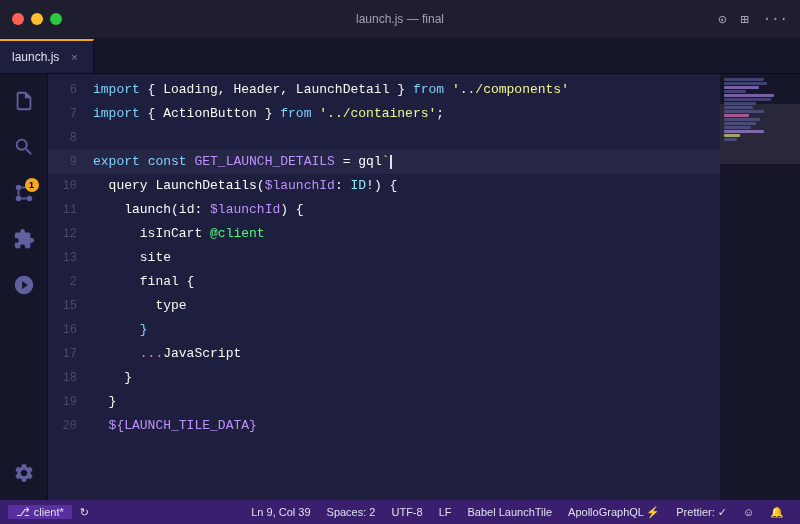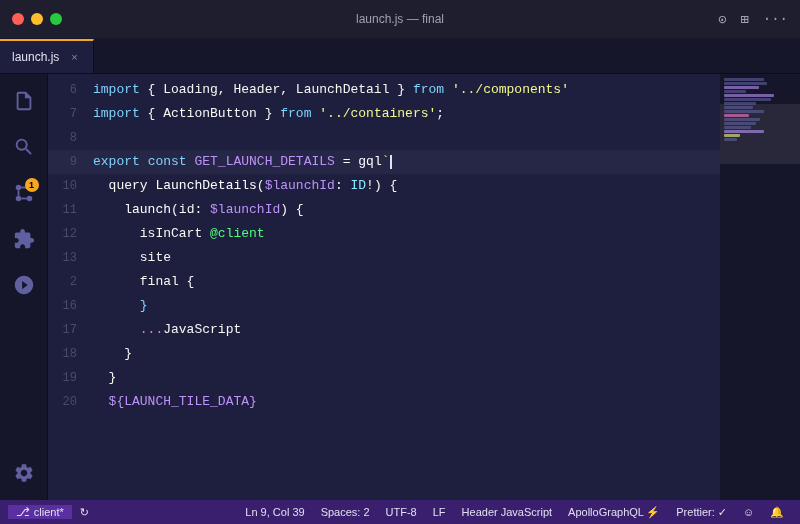--- a/index.html
+++ b/index.html
@@ -375,20 +375,24 @@
         <div class="code-line">
           <span class="line-number">13</span>
           <span class="line-content"><span class="plain">      site</span></span>
         </div>
 
         <div class="code-line">
           <span class="line-number">2</span>
           <span class="line-content"><span class="plain">      final {</span></span>
         </div>
 
+        <div class="code-line">
+          <span class="line-number">15</span>
+          <span class="line-content"><span class="plain">        type</span></span>
+        </div>
 
         <div class="code-line">
           <span class="line-number">16</span>
           <span class="line-content"><span class="kw">      }</span></span>
         </div>
 
         <div class="code-line">
           <span class="line-number">17</span>
           <span class="line-content"><span class="spread">      ...</span><span class="plain">JavaScript</span></span>
         </div>
@@ -455,21 +459,21 @@
     <div class="status-item">
       <span>Spaces: 2</span>
     </div>
     <div class="status-item">
       <span>UTF-8</span>
     </div>
     <div class="status-item">
       <span>LF</span>
     </div>
     <div class="status-item">
-      <span>Header JavaScript</span>
+      <span>Babel LaunchTile</span>
     </div>
     <div class="status-item">
       <span>ApolloGraphQL ⚡</span>
     </div>
     <div class="status-item">
       <span>Prettier: ✓</span>
     </div>
     <div class="status-item">
       <span>☺</span>
     </div>

